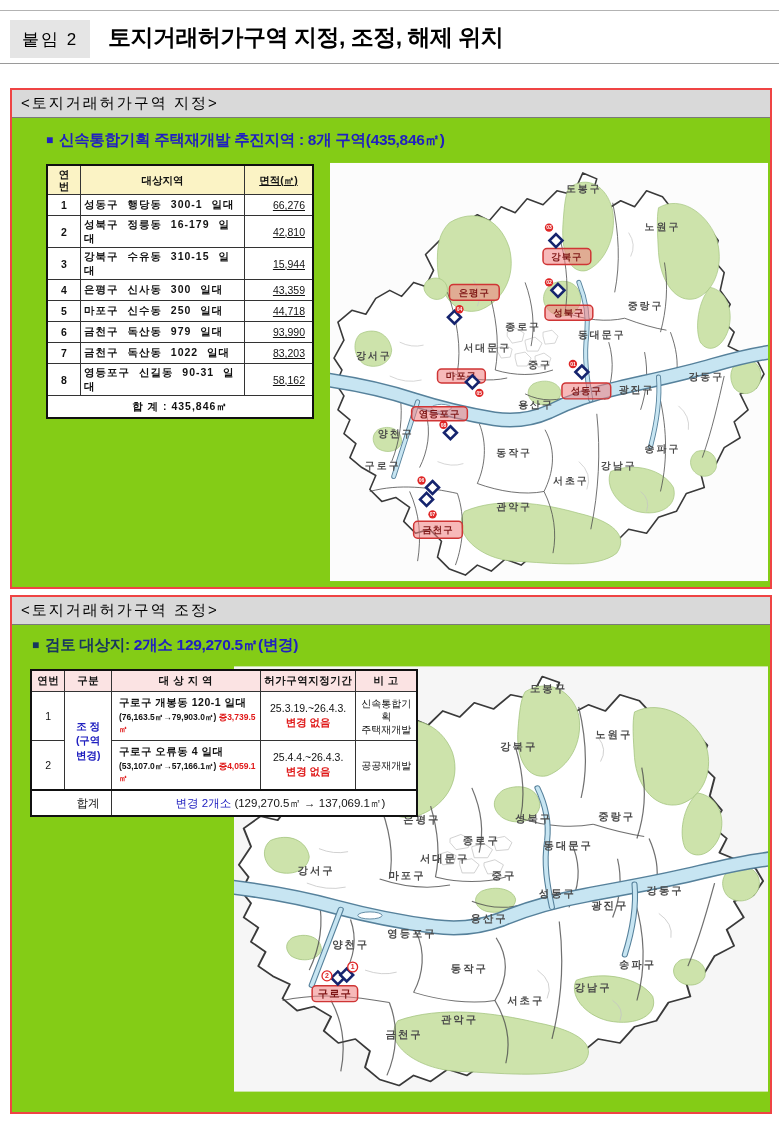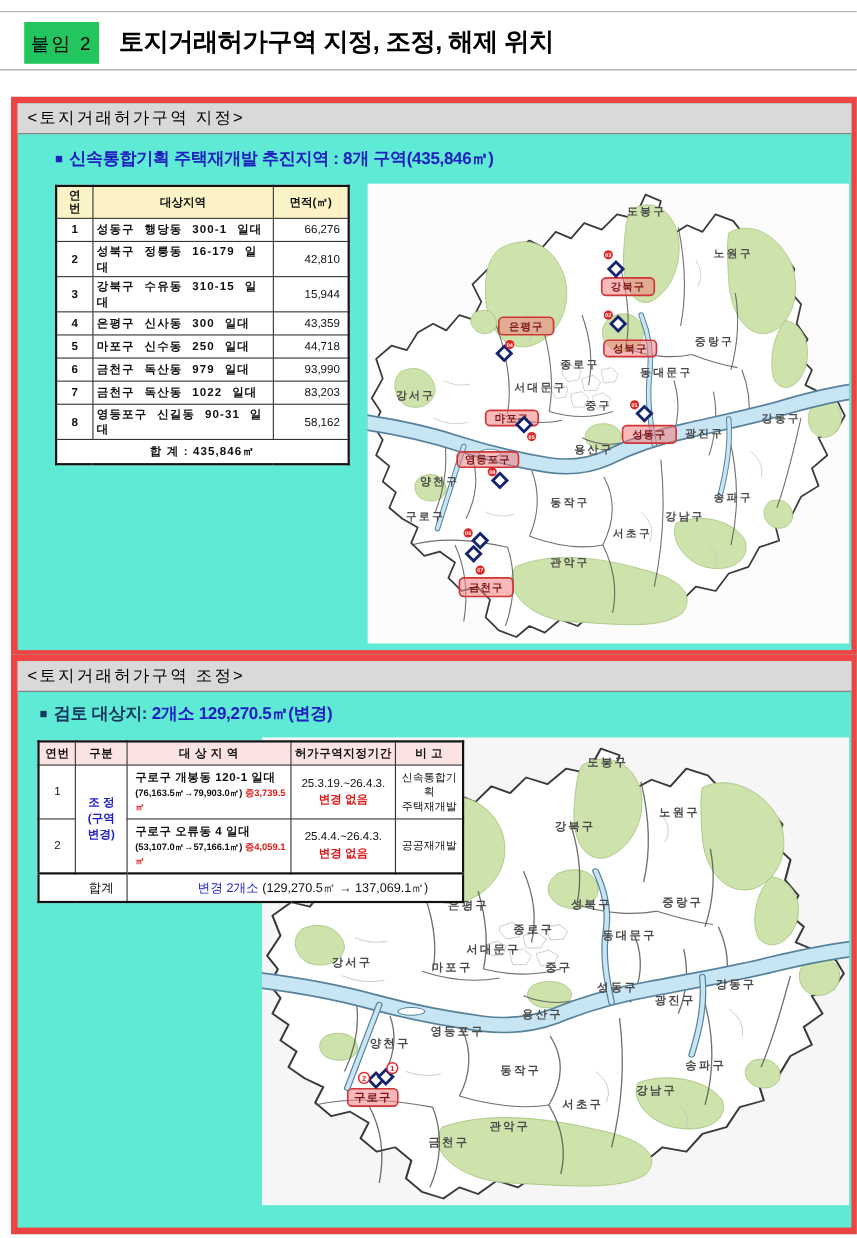--- a/index.html
+++ b/index.html
@@ -1,44 +1,44 @@
 <!DOCTYPE html>
 <html><head>
 <meta charset="utf-8">
 <style>
   html,body{margin:0;padding:0;background:#fff;}
   body{font-family:"Liberation Sans","DejaVu Sans",sans-serif;color:#111;}
   .page{position:relative;width:779px;height:1125px;background:#fff;overflow:hidden;}
   .top-rule{position:absolute;left:0;top:10px;width:779px;height:1px;background:#b3b3b3;}
   .title-rule{position:absolute;left:0;top:63px;width:779px;height:1px;background:#9a9a9a;}
-  .attach-chip{position:absolute;left:22px;top:20px;width:68px;height:38px;background:#22c55e;
+  .attach-chip{position:absolute;left:10px;top:20px;width:80px;height:38px;background:#e5e5e5;
     display:flex;align-items:center;justify-content:center;font-size:17px;letter-spacing:2px;color:#000;}
   .doc-title{position:absolute;left:108px;top:22px;font-size:23px;font-weight:800;letter-spacing:-0.5px;color:#000;}
 
-  .panel{position:absolute;left:10px;width:758px;border:6px solid #ef4444;background:#5eead4;}
+  .panel{position:absolute;left:10px;width:758px;border:2px solid #ef4444;background:#84cc16;}
   .panel1{top:88px;height:497px;}
   .panel2{top:595px;height:515px;}
   .panel-bar{height:27px;background:#d9d9d9;border-bottom:1px solid #7a7a7a;
     display:flex;align-items:center;padding-left:9px;font-size:15px;letter-spacing:2px;color:#000;}
   .panel-body{position:relative;width:100%;height:calc(100% - 28px);}
 
   .blue-heading{position:absolute;left:34px;top:12px;font-size:15.5px;font-weight:800;color:#2020c0;letter-spacing:-0.3px;white-space:nowrap;}
   .blue-heading .bullet{font-size:12px;margin-right:6px;position:relative;top:-1px;}
   .panel2 .blue-heading{left:20px;top:10px;}
   .blue-heading .nv{color:#17375e;}
   .blue-heading .bl{color:#2020c0;}
 
   table{border-collapse:collapse;}
   
   .t1{position:absolute;left:34px;top:46px;width:268px;border:2px solid #111;font-size:10.5px;background:#fff;z-index:3;}
   .t1 th{background:#fbf3c5;border:1px solid #333;font-weight:700;padding:2px 2px;white-space:pre-line;line-height:1.15;}
   .t1 td{border:1px solid #333;padding:1.5px 3px;font-weight:700;background:#fff;}
   .t1 .c-no{width:28px;text-align:center;}
   .t1 .c-area{width:172px;}
-  .t1 .c-size{width:60px;}
+  .t1 .c-size{width:60px;text-decoration:underline;}
   .t1 td.c-area{letter-spacing:1px;word-spacing:5px;}
   .t1 td.c-size{text-align:right;padding-right:7px;font-weight:400;}
   .t1 tbody td{height:17px;}
   .t1 tfoot td{text-align:center;height:18px;border-top:1.5px solid #111;letter-spacing:1px;}
   
   .t2{position:absolute;left:18px;top:44px;width:388px;border:2px solid #111;font-size:10.5px;background:#fff;z-index:3;}
   .t2 th{background:#fbe3e3;border:1px solid #333;font-weight:700;height:18px;padding:1px 2px;letter-spacing:0.5px;}
   .t2 td{border:1px solid #333;padding:2px 3px;background:#fff;}
   .t2 .w-no{width:30px;} .t2 .w-cat{width:44px;} .t2 .w-tgt{width:158px;} .t2 .w-per{width:92px;} .t2 .w-note{width:62px;}
   .t2 tbody td{height:44px;text-align:center;vertical-align:middle;}

